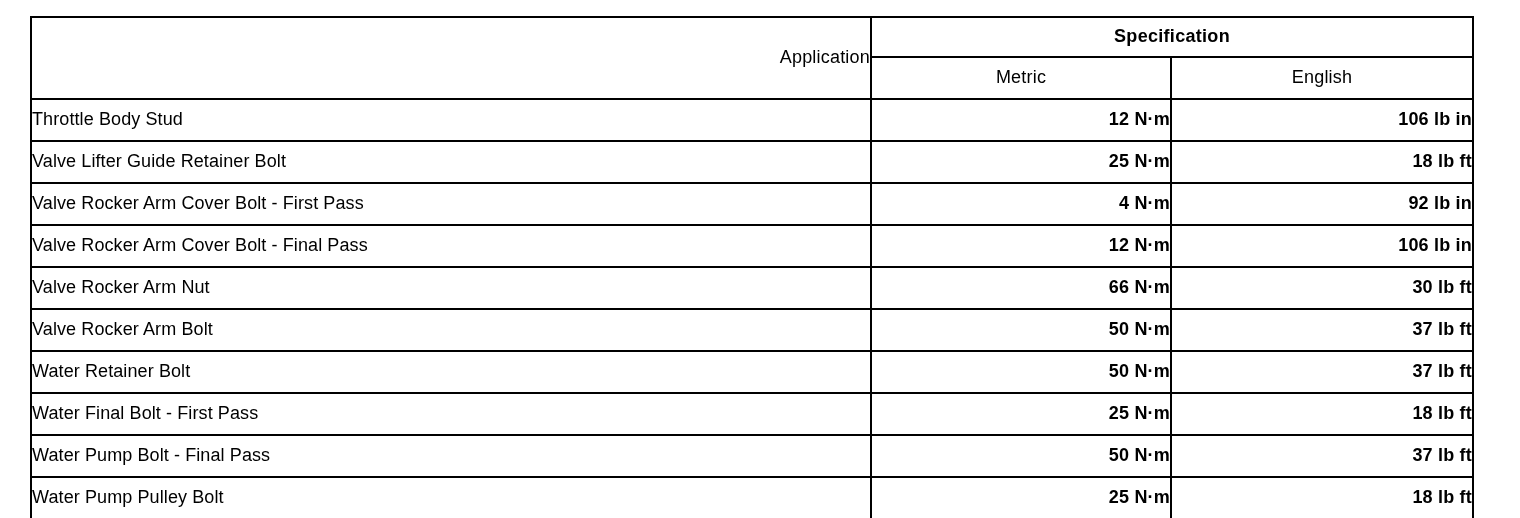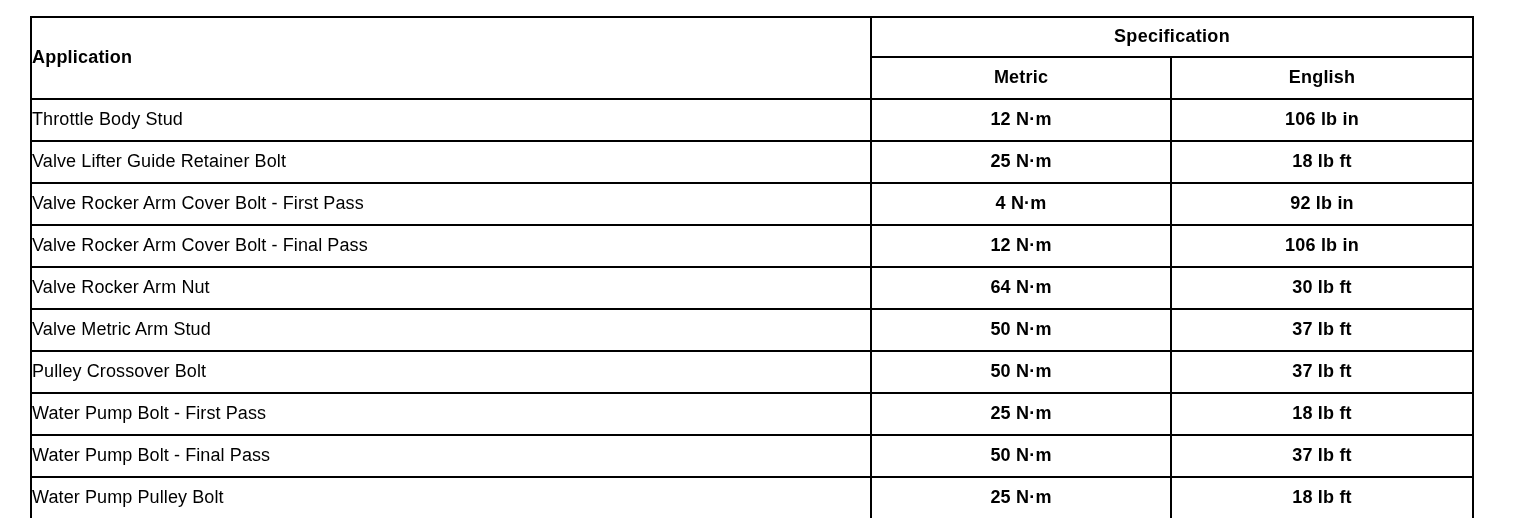--- a/index.html
+++ b/index.html
@@ -40,50 +40,50 @@
     font-size: 18px;
     line-height: 1.1;
     margin-top: 24px;
   }
   
   col.c-app   { width: 840px; }
   col.c-met   { width: 300px; }
   col.c-eng   { width: 302px; }
 
   th.app-head {
-    text-align: left;
-    font-weight: bold;
+    text-align: right;
+    font-weight: normal;
     font-size: 19px;
     height: 78px;
     letter-spacing: 0.2px;
   }
   th.spec-head {
     text-align: center;
     font-weight: bold;
     font-size: 21px;
     height: 38px;
     letter-spacing: 0.3px;
   }
   th.sub-head {
     text-align: center;
-    font-weight: bold;
+    font-weight: normal;
     font-size: 19px;
     height: 40px;
     letter-spacing: 0.2px;
   }
   td.app-cell {
     text-align: left;
     padding-left: 14px;
     height: 40px;
     font-size: 19px;
     letter-spacing: 0.1px;
     border-radius: 19px;
   }
   td.val-cell {
-    text-align: center;
+    text-align: right;
     height: 40px;
     font-weight: bold;
     font-size: 19px;
     letter-spacing: 0.2px;
   }
 </style>
 </head>
 <body>
 
 <div class="page">
@@ -120,35 +120,35 @@
           <td class="val-cell">4 N·m</td>
           <td class="val-cell">92 lb in</td>
         </tr>
         <tr>
           <td class="app-cell">Valve Rocker Arm Cover Bolt - Final Pass</td>
           <td class="val-cell">12 N·m</td>
           <td class="val-cell">106 lb in</td>
         </tr>
         <tr>
           <td class="app-cell">Valve Rocker Arm Nut</td>
-          <td class="val-cell">64 N·m</td>
+          <td class="val-cell">66 N·m</td>
           <td class="val-cell">30 lb ft</td>
         </tr>
         <tr>
-          <td class="app-cell">Valve Metric Arm Stud</td>
+          <td class="app-cell">Valve Rocker Arm Bolt</td>
           <td class="val-cell">50 N·m</td>
           <td class="val-cell">37 lb ft</td>
         </tr>
         <tr>
-          <td class="app-cell">Pulley Crossover Bolt</td>
+          <td class="app-cell">Water Retainer Bolt</td>
           <td class="val-cell">50 N·m</td>
           <td class="val-cell">37 lb ft</td>
         </tr>
         <tr>
-          <td class="app-cell">Water Pump Bolt - First Pass</td>
+          <td class="app-cell">Water Final Bolt - First Pass</td>
           <td class="val-cell">25 N·m</td>
           <td class="val-cell">18 lb ft</td>
         </tr>
         <tr>
           <td class="app-cell">Water Pump Bolt - Final Pass</td>
           <td class="val-cell">50 N·m</td>
           <td class="val-cell">37 lb ft</td>
         </tr>
         <tr>
           <td class="app-cell">Water Pump Pulley Bolt</td>

